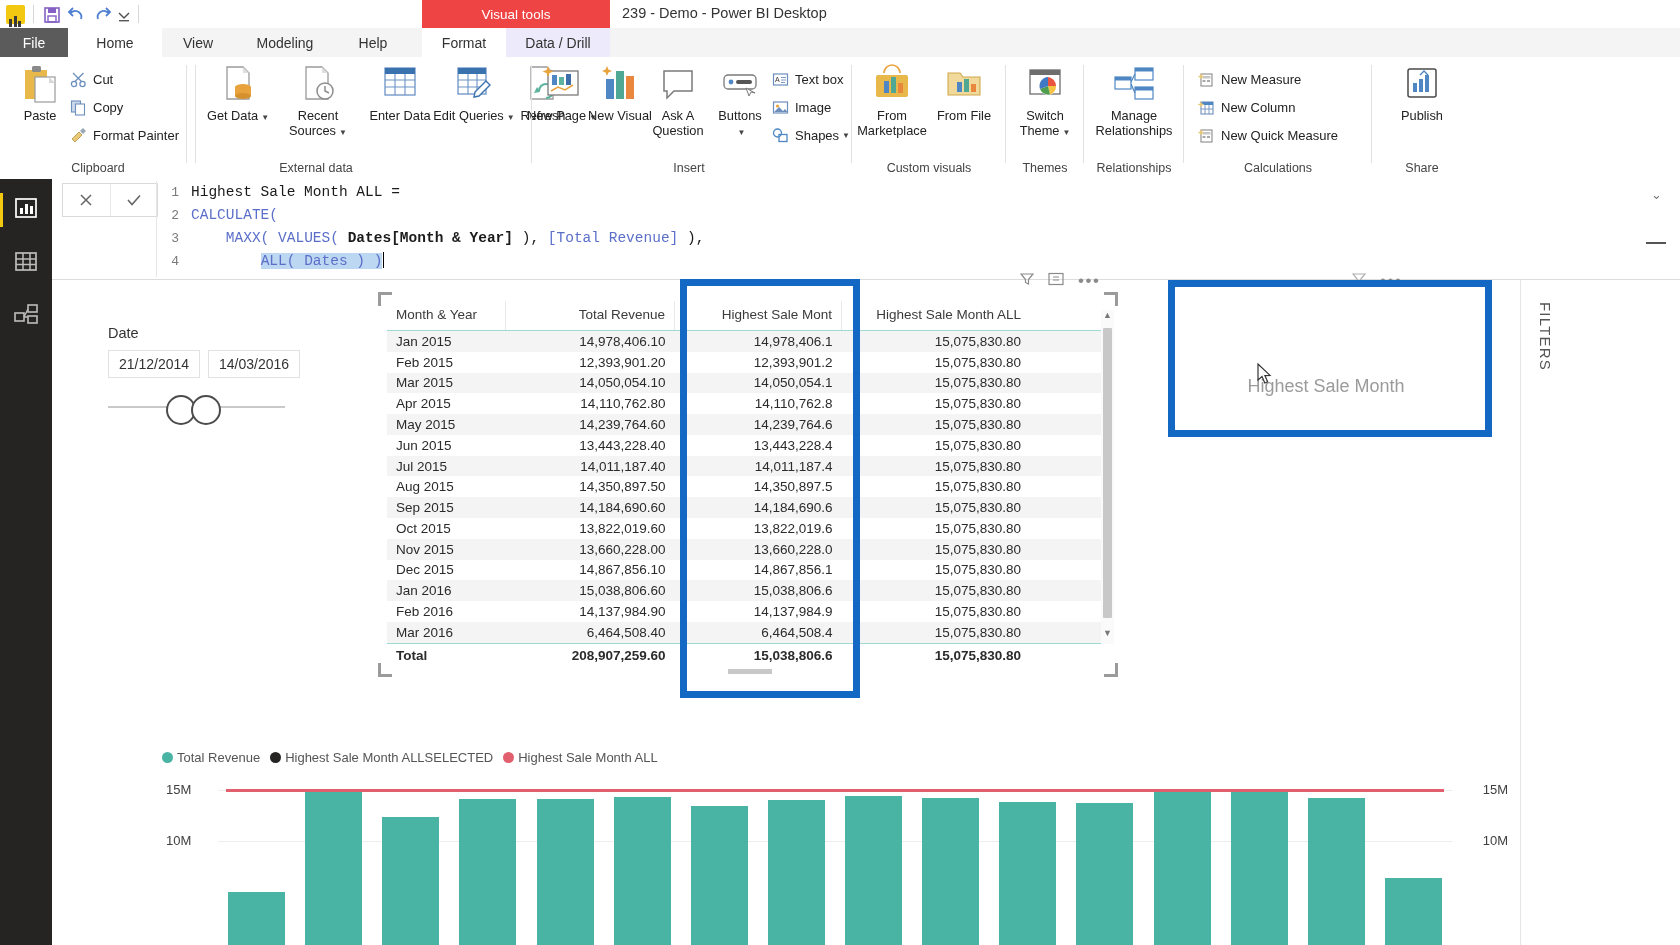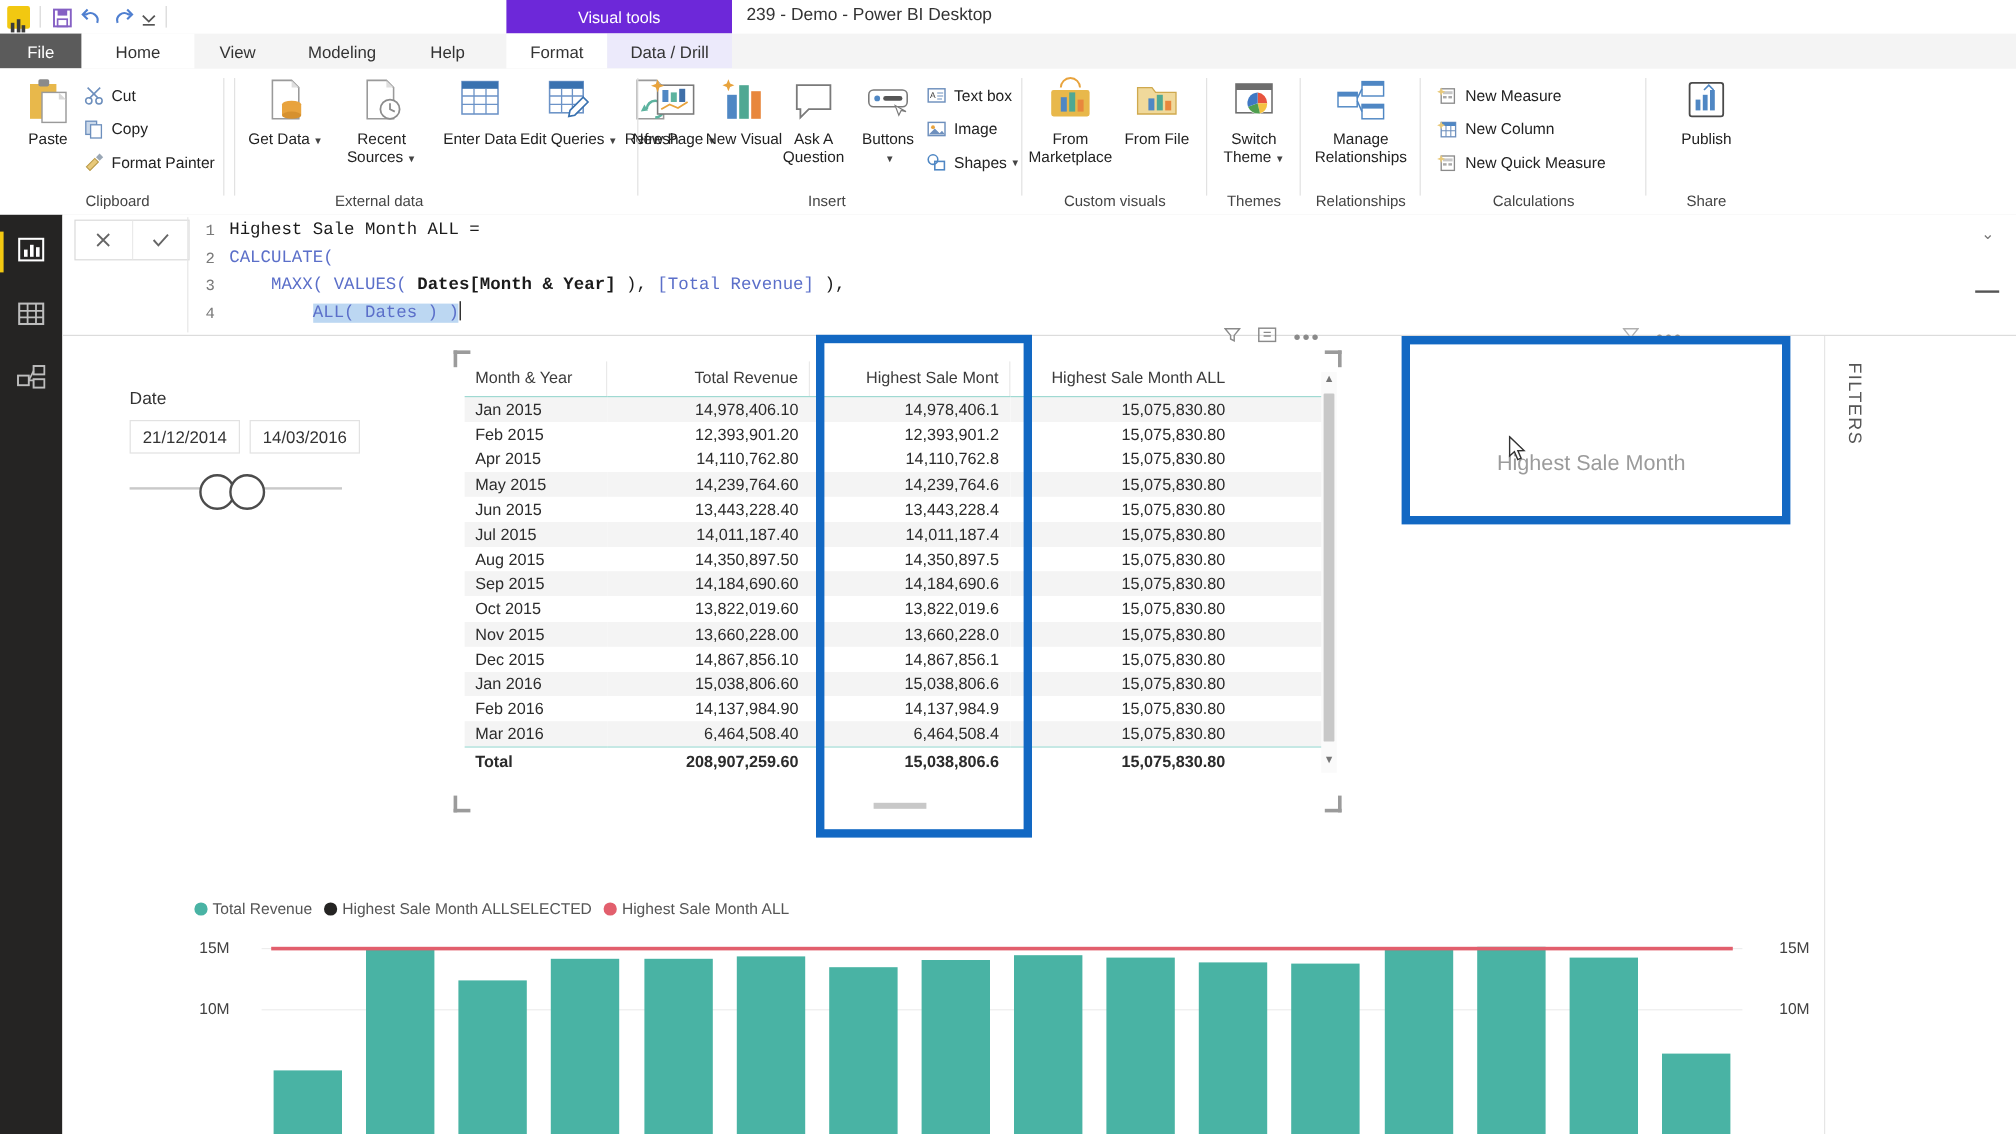--- a/index.html
+++ b/index.html
@@ -33,21 +33,21 @@
     position: absolute; top: 4px; width: 22px; height: 22px; cursor: pointer;
   }
   .qat-btn svg { display: block; }
 
   .win-title {
     position: absolute; left: 622px; top: 5px;
     font-size: 14.5px; color: #333; white-space: nowrap;
   }
   .visual-tools-tab {
     position: absolute; left: 422px; top: 0px; width: 188px; height: 28px;
-    background: #6d28d9; color: #ffffff; font-size: 13.5px;
+    background: #ef4444; color: #ffffff; font-size: 13.5px;
     display: flex; align-items: center; justify-content: center;
   }
 
   
   .tabstrip {
     position: absolute; left: 0; top: 28px; width: 1680px; height: 29px;
     background: #f4f4f4; border-bottom: 1px solid #e4e4e4;
   }
   .tab {
     position: absolute; top: 0; height: 29px; display: flex;
@@ -738,20 +738,27 @@
                 <td class="lft">Jan 2015</td>
                 <td>14,978,406.10</td>
                 <td>14,978,406.1</td>
                 <td>15,075,830.80</td>
                 <td></td>
               </tr>
               <tr>
                 <td class="lft">Feb 2015</td>
                 <td>12,393,901.20</td>
                 <td>12,393,901.2</td>
+                <td>15,075,830.80</td>
+                <td></td>
+              </tr>
+              <tr class="alt">
+                <td class="lft">Mar 2015</td>
+                <td>14,050,054.10</td>
+                <td>14,050,054.1</td>
                 <td>15,075,830.80</td>
                 <td></td>
               </tr>
               <tr>
                 <td class="lft">Apr 2015</td>
                 <td>14,110,762.80</td>
                 <td>14,110,762.8</td>
                 <td>15,075,830.80</td>
                 <td></td>
               </tr>

